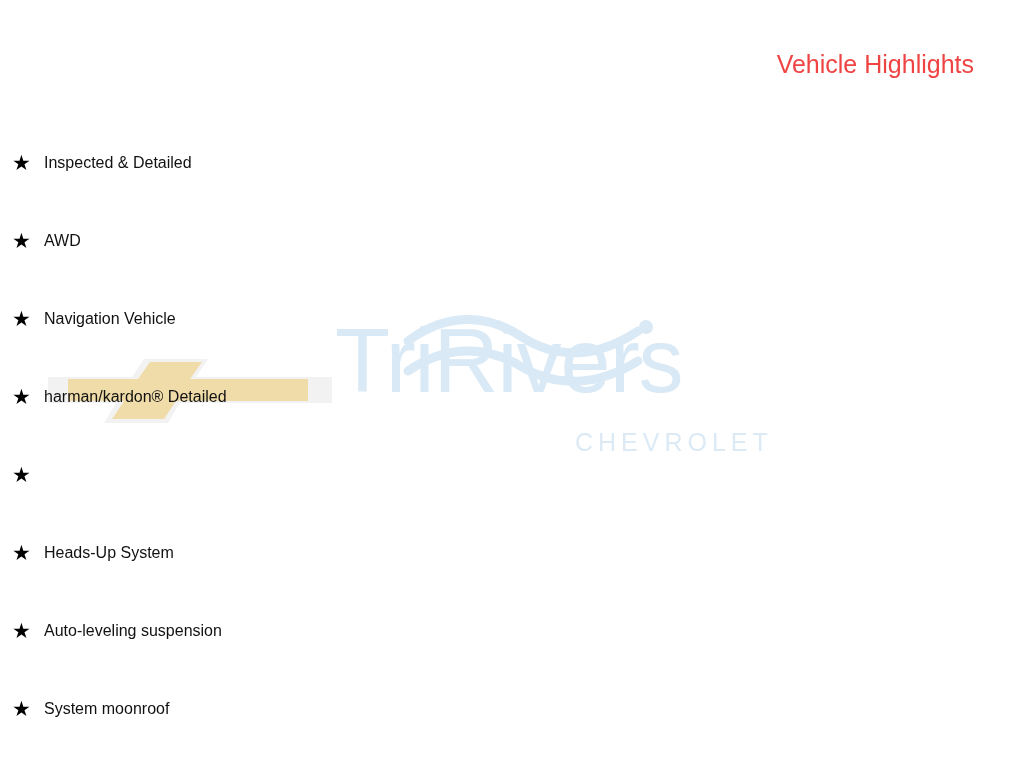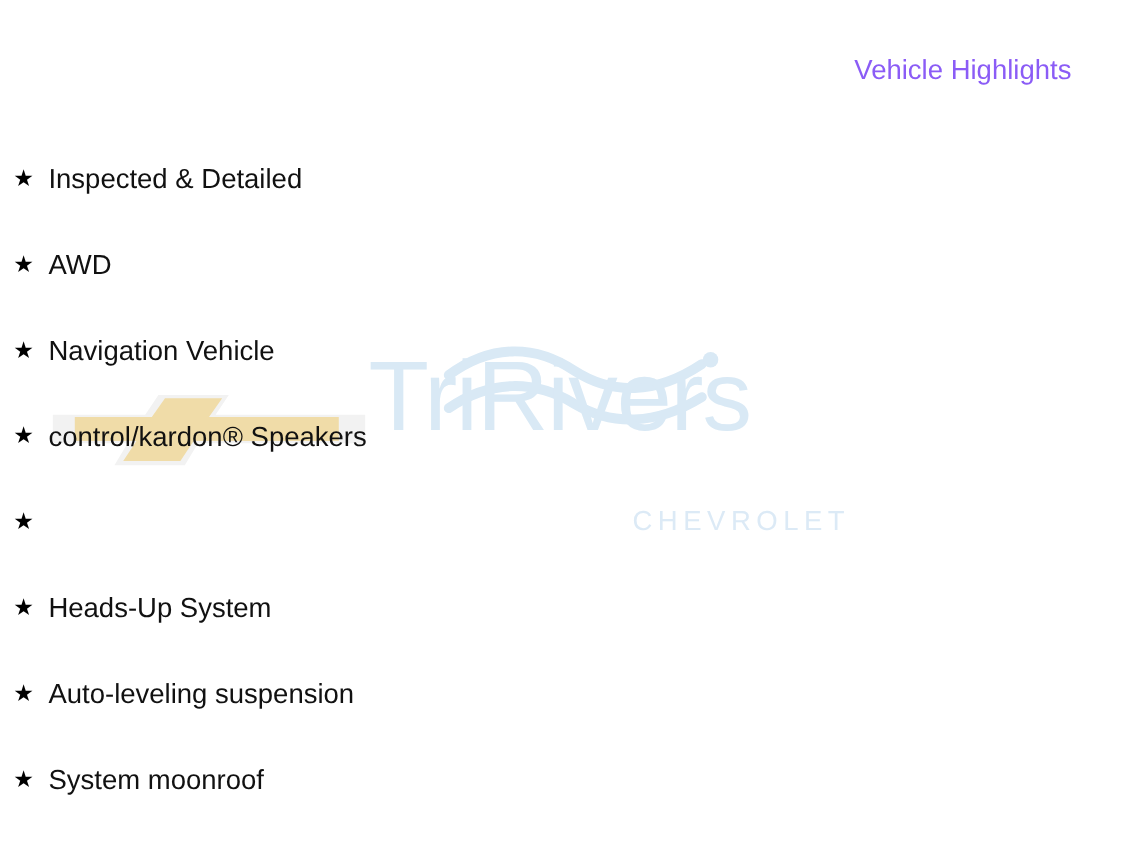--- a/index.html
+++ b/index.html
@@ -45,21 +45,20 @@
   }
   .wm-sub {
     position: absolute;
     left: 545px;
     top: 128px;
     font-size: 25px;
     letter-spacing: 5px;
     color: #dceaf6;
     font-family: "Liberation Sans", sans-serif;
     white-space: nowrap;
-    margin-top: 32px;
   }
   .wm-bowtie {
     position: absolute;
     left: 10px;
     top: 45px;
     width: 300px;
     height: 90px;
   }
   .wm-swoosh {
     position: absolute;
@@ -72,21 +71,21 @@
   
   .content {
     position: relative;
     z-index: 1;
   }
   .page-title {
     position: absolute;
     right: 50px;
     top: 50px;
     font-size: 25px;
-    color: #8b5cf6;
+    color: #ef4444;
     white-space: nowrap;
   }
   .highlights {
     position: absolute;
     left: 12px;
     top: 148px;
     width: 960px;
   }
   .hl-item {
     display: flex;
@@ -95,21 +94,21 @@
   }
   .hl-star {
     width: 32px;
     font-size: 21px;
     line-height: 30px;
     color: #000000;
     text-align: left;
     flex: 0 0 32px;
   }
   .hl-label {
-    font-size: 25px;
+    font-size: 16px;
     line-height: 30px;
     color: #111111;
     white-space: nowrap;
   }
 </style>
 </head>
 <body>
 
 <div class="watermark">
   <div class="wm-inner">
@@ -144,21 +143,21 @@
     <div class="hl-item">
       <span class="hl-star">★</span>
       <span class="hl-label">AWD</span>
     </div>
     <div class="hl-item">
       <span class="hl-star">★</span>
       <span class="hl-label">Navigation Vehicle</span>
     </div>
     <div class="hl-item">
       <span class="hl-star">★</span>
-      <span class="hl-label">control/kardon® Speakers</span>
+      <span class="hl-label">harman/kardon® Detailed</span>
     </div>
     <div class="hl-item">
       <span class="hl-star">★</span>
     </div>
     <div class="hl-item">
       <span class="hl-star">★</span>
       <span class="hl-label">Heads-Up System</span>
     </div>
     <div class="hl-item">
       <span class="hl-star">★</span>

